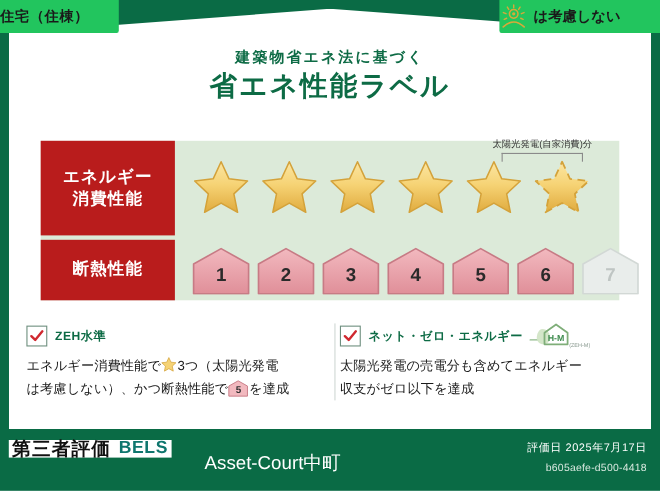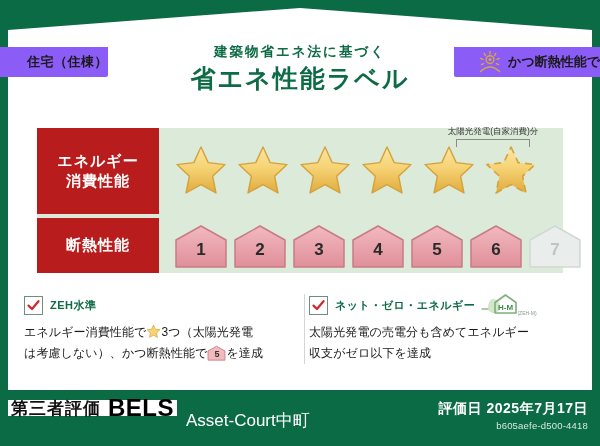--- a/index.html
+++ b/index.html
@@ -15,23 +15,23 @@
   }
   
   .inner-panel{
     position:absolute;left:8px;top:8px;width:584px;height:382px;
     background:#ffffff;
     -webkit-clip-path:polygon(0 22px, 50% 0, 100% 22px, 100% 100%, 0 100%);
     clip-path:polygon(0 22px, 50% 0, 100% 22px, 100% 100%, 0 100%);
   }
   
   .tag{
-    position:absolute;top:0;background:#8b5cf6;
-    display:flex;align-items:center;justify-content:flex-end;
-    font-weight:bold;color:#1a1a1a;z-index:6;margin-top:47px;
+    position:absolute;top:0;background:#22c55e;
+    display:flex;align-items:center;justify-content:flex-start;
+    font-weight:bold;color:#1a1a1a;z-index:6;
   }
   .tag-left{
     left:0;width:108px;height:30px;font-size:13px;letter-spacing:.5px;
     border-bottom-right-radius:2px;
   }
   .tag-right{
     right:0;width:146px;height:30px;font-size:13px;gap:5px;
     border-bottom-left-radius:2px;
   }
   .tag-right .re-label{color:#1a1a1a;font-weight:bold;}
@@ -128,26 +128,26 @@
 
   
   .bottom{
     position:absolute;left:0;bottom:0;width:600px;height:56px;background:#0a6b45;z-index:5;
   }
   .bels-box{
     position:absolute;left:8px;top:10px;height:16px;background:#ffffff;
     display:flex;align-items:center;padding:0 3px;gap:7px;
   }
   .bels-jp{font-size:17px;font-weight:bold;color:#111;letter-spacing:1px;}
-  .bels-en{font-size:24px;font-weight:bold;color:#000000;letter-spacing:.5px;}
+  .bels-en{font-size:16px;font-weight:bold;color:#0f766e;letter-spacing:.5px;}
   .bels-name{
     position:absolute;left:186px;top:19px;font-size:17px;color:#ffffff;
   }
   .eval-date{
-    position:absolute;right:12px;top:10px;font-size:14px;font-weight:bold;color:#ffffff;
+    position:absolute;right:12px;top:10px;font-size:10px;font-weight:normal;color:#ffffff;
     letter-spacing:.5px;
   }
   .eval-id{
     position:absolute;right:12px;top:30px;font-size:9.5px;color:#d8e8df;letter-spacing:.2px;
   }
 </style>
 </head>
 <body>
 
 <div class="label-root">
@@ -168,21 +168,21 @@
           <line x1="3.6" y1="8.4" x2="6" y2="9.4"></line>
           <line x1="22.4" y1="8.4" x2="20" y2="9.4"></line>
           <line x1="4.4" y1="14.6" x2="6.6" y2="13.6"></line>
           <line x1="21.6" y1="14.6" x2="19.4" y2="13.6"></line>
         </g>
         <circle cx="13" cy="9.6" r="3.9" fill="none" stroke="#d6a93a" stroke-width="1.4"></circle>
         <circle cx="13" cy="9.6" r="1.5" fill="#d6a93a"></circle>
         <path d="M3.5 21.5 Q13 12.5 22.5 21.5" fill="none" stroke="#d6a93a" stroke-width="1.5" stroke-linecap="round"></path>
       </svg>
     </span>
-    <span class="re-label">かつ断熱性能で</span>
+    <span class="re-label">は考慮しない</span>
   </div>
 
   <div class="heading">
     <div class="sub">建築物省エネ法に基づく</div>
     <div class="main">省エネ性能ラベル</div>
   </div>
 
   <div class="perf-panel">
 
     <div class="perf-row row-energy">

